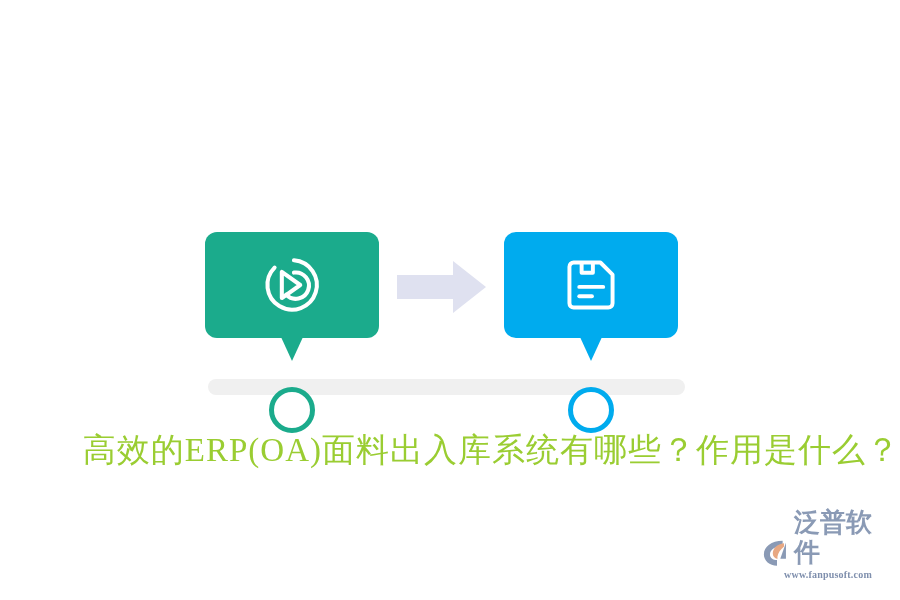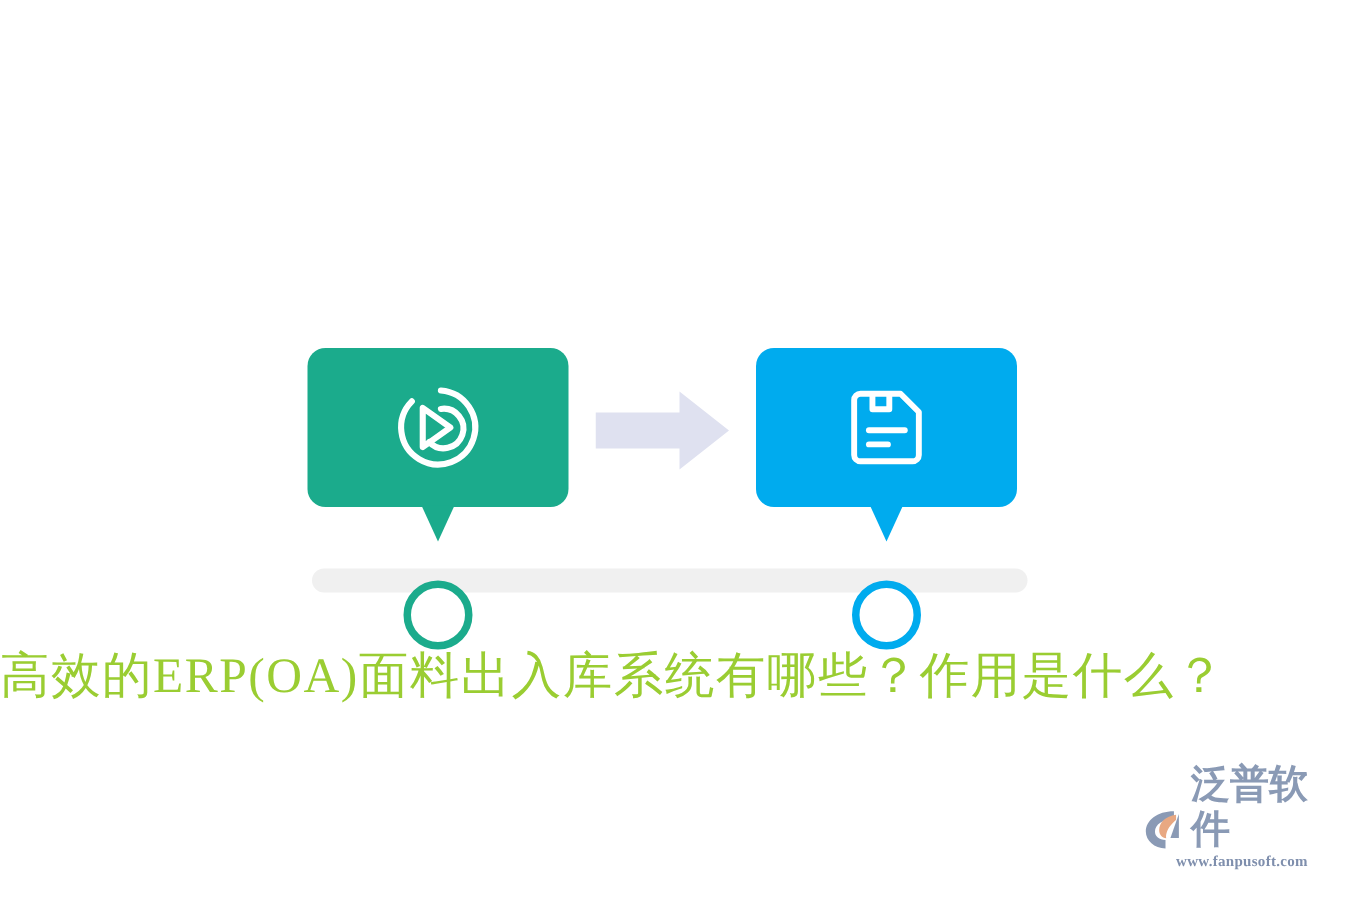--- a/index.html
+++ b/index.html
@@ -97,21 +97,21 @@
   }
 
   .card-icon { display: block; }
 
   
   .title {
     position: absolute;
     left: 0;
     top: 428px;
     width: 900px;
-    text-align: left;
+    text-align: right;
     font-family: "Liberation Serif", serif;
     font-size: 33px;
     letter-spacing: 1px;
     color: #9ACD32;
     white-space: nowrap;
   }
 
   
   .watermark {
     position: absolute;

